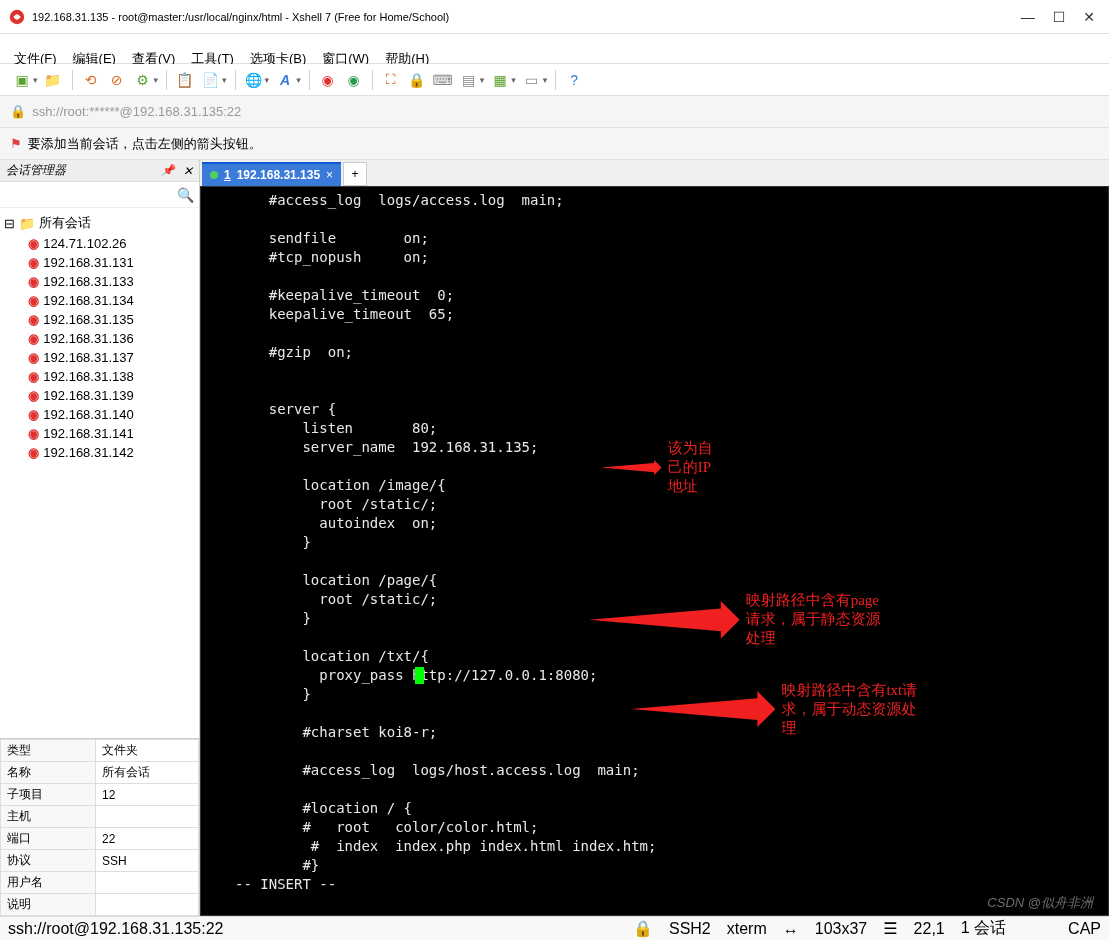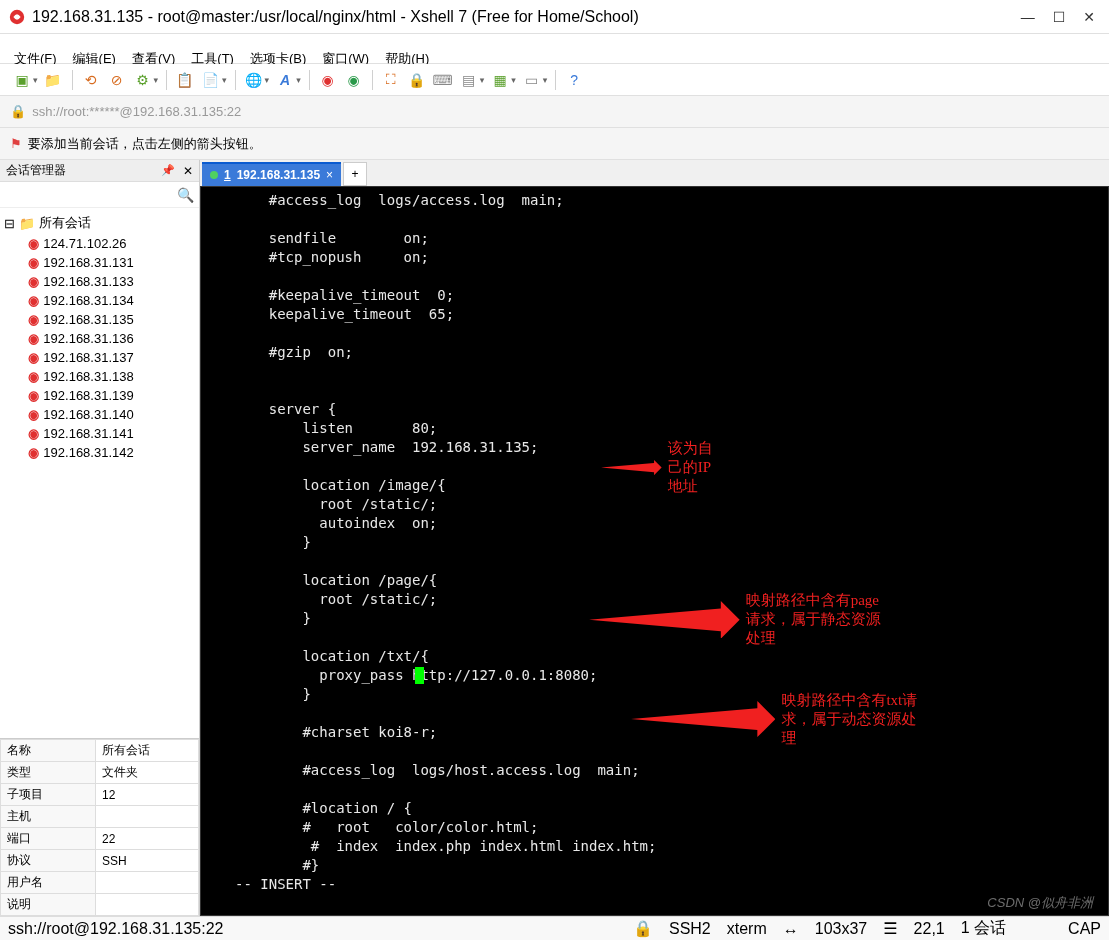--- a/index.html
+++ b/index.html
@@ -1,32 +1,32 @@
 <!DOCTYPE html>
 <html><head>
 <meta charset="utf-8">
 <style>
 * { box-sizing: border-box; margin: 0; padding: 0; }
 body { font-family: "Microsoft YaHei", Arial, sans-serif; font-size: 12px; background: #f0f0f0; width: 1109px; height: 940px; overflow: hidden; display: flex; flex-direction: column; }
 .titlebar { height: 34px; background: #fff; display: flex; align-items: center; padding: 0 8px; border-bottom: 1px solid #e0e0e0; }
 .titlebar .app-icon { width: 18px; height: 18px; margin-right: 6px; }
-.titlebar .title-text { font-size: 16px; flex: 1; }
+.titlebar .title-text { font-size: 11px; flex: 1; }
 .win-controls { display: flex; gap: 18px; padding-right: 6px; }
 .win-controls span { cursor: pointer; color: #333; font-size: 14px; }
 .menubar { height: 30px; background: #fff; display: flex; align-items: center; padding: 0 14px; gap: 16px; font-size: 13px; border-bottom: 1px solid #e0e0e0; }
 .menubar span { cursor: pointer; margin-top: 20px; }
 .toolbar { height: 32px; background: #fff; display: flex; align-items: center; padding: 0 10px; gap: 2px; border-bottom: 1px solid #e0e0e0; }
 .toolbar .sep { width: 1px; height: 20px; background: #d0d0d0; margin: 0 4px; }
 .toolbar .tbtn { width: 24px; height: 24px; display: flex; align-items: center; justify-content: center; border-radius: 3px; cursor: pointer; font-size: 14px; }
 .toolbar .dd { font-size: 9px; color: #666; margin-left: -3px; margin-right: 2px; }
 .addrbar { height: 32px; background: #f5f5f5; display: flex; align-items: center; padding: 0 10px; gap: 6px; color: #999; font-size: 13px; border-bottom: 1px solid #e0e0e0; }
 .hintbar { height: 32px; background: #f5f5f5; display: flex; align-items: center; padding: 0 10px; gap: 6px; font-size: 13px; border-bottom: 1px solid #e0e0e0; }
 .body-row { display: flex; flex: 1; min-height: 0; }
 .sidebar { width: 200px; display: flex; flex-direction: column; background: #fff; border-right: 1px solid #ccc; }
-.sm-head { height: 22px; background: #eee; display: flex; align-items: center; padding: 0 6px; font-size: 12px; border-bottom: 1px solid #ddd; }
+.sm-head { height: 22px; background: #eee; display: flex; align-items: center; padding: 0 6px; font-size: 12px; border-bottom: 1px solid #ddd; font-style: italic; }
 .sm-head .pin { margin-left: auto; font-size: 11px; cursor: pointer; }
 .sm-head .x { margin-left: 8px; cursor: pointer; }
 .search-row { height: 26px; display: flex; align-items: center; padding: 0 4px; border-bottom: 1px solid #eee; }
 .search-row input { flex: 1; border: none; outline: none; font-size: 12px; padding: 2px 4px; }
 .search-row .mag { color: #bbb; font-size: 14px; }
 .tree { flex: 1; overflow: auto; padding: 4px 0; }
 .tree-root { padding: 2px 4px; display: flex; align-items: center; gap: 4px; font-size: 13px; }
 .tree-item { padding: 2px 4px 2px 28px; display: flex; align-items: center; gap: 4px; font-size: 13px; cursor: pointer; }
 .swirl { color: #e03030; font-weight: bold; }
 .folder { color: #e8b030; }
@@ -188,26 +188,26 @@
           <div class="tree-item">
             <span class="swirl">◉</span>
             <span>192.168.31.142</span>
           </div>
         </div>
     </div>
     <div class="proptable">
       <table>
         <tbody>
             <tr>
+              <td>类型</td>
+              <td>文件夹</td>
+            </tr>
+        <tr>
               <td>名称</td>
               <td>所有会话</td>
-            </tr>
-        <tr>
-              <td>类型</td>
-              <td>文件夹</td>
             </tr>
         <tr>
               <td>子项目</td>
               <td>12</td>
             </tr>
         <tr>
               <td>主机</td>
               <td></td>
             </tr>
         <tr>
@@ -309,21 +309,21 @@
               <defs>
                 <linearGradient id="g">
                   <stop offset="0" stop-color="#f02020" stop-opacity="0"></stop>
                   <stop offset="1" stop-color="#f02020"></stop>
                 </linearGradient>
               </defs>
               <polygon points="0,10 70,4 70,0 80,10 70,20 70,16" fill="#f02020"></polygon>
             </svg>
             <span>映射路径中含有page请求，属于静态资源处理</span>
           </div>
-          <div class="anno" style="top: 494px; left: 430px; margin-top: 10px;">
+          <div class="anno" style="top: 494px; left: 430px;">
             <svg viewBox="0 0 80 20">
               <defs>
                 <linearGradient id="g">
                   <stop offset="0" stop-color="#f02020" stop-opacity="0"></stop>
                   <stop offset="1" stop-color="#f02020"></stop>
                 </linearGradient>
               </defs>
               <polygon points="0,10 70,4 70,0 80,10 70,20 70,16" fill="#f02020"></polygon>
             </svg>
             <span>映射路径中含有txt请求，属于动态资源处理</span>

